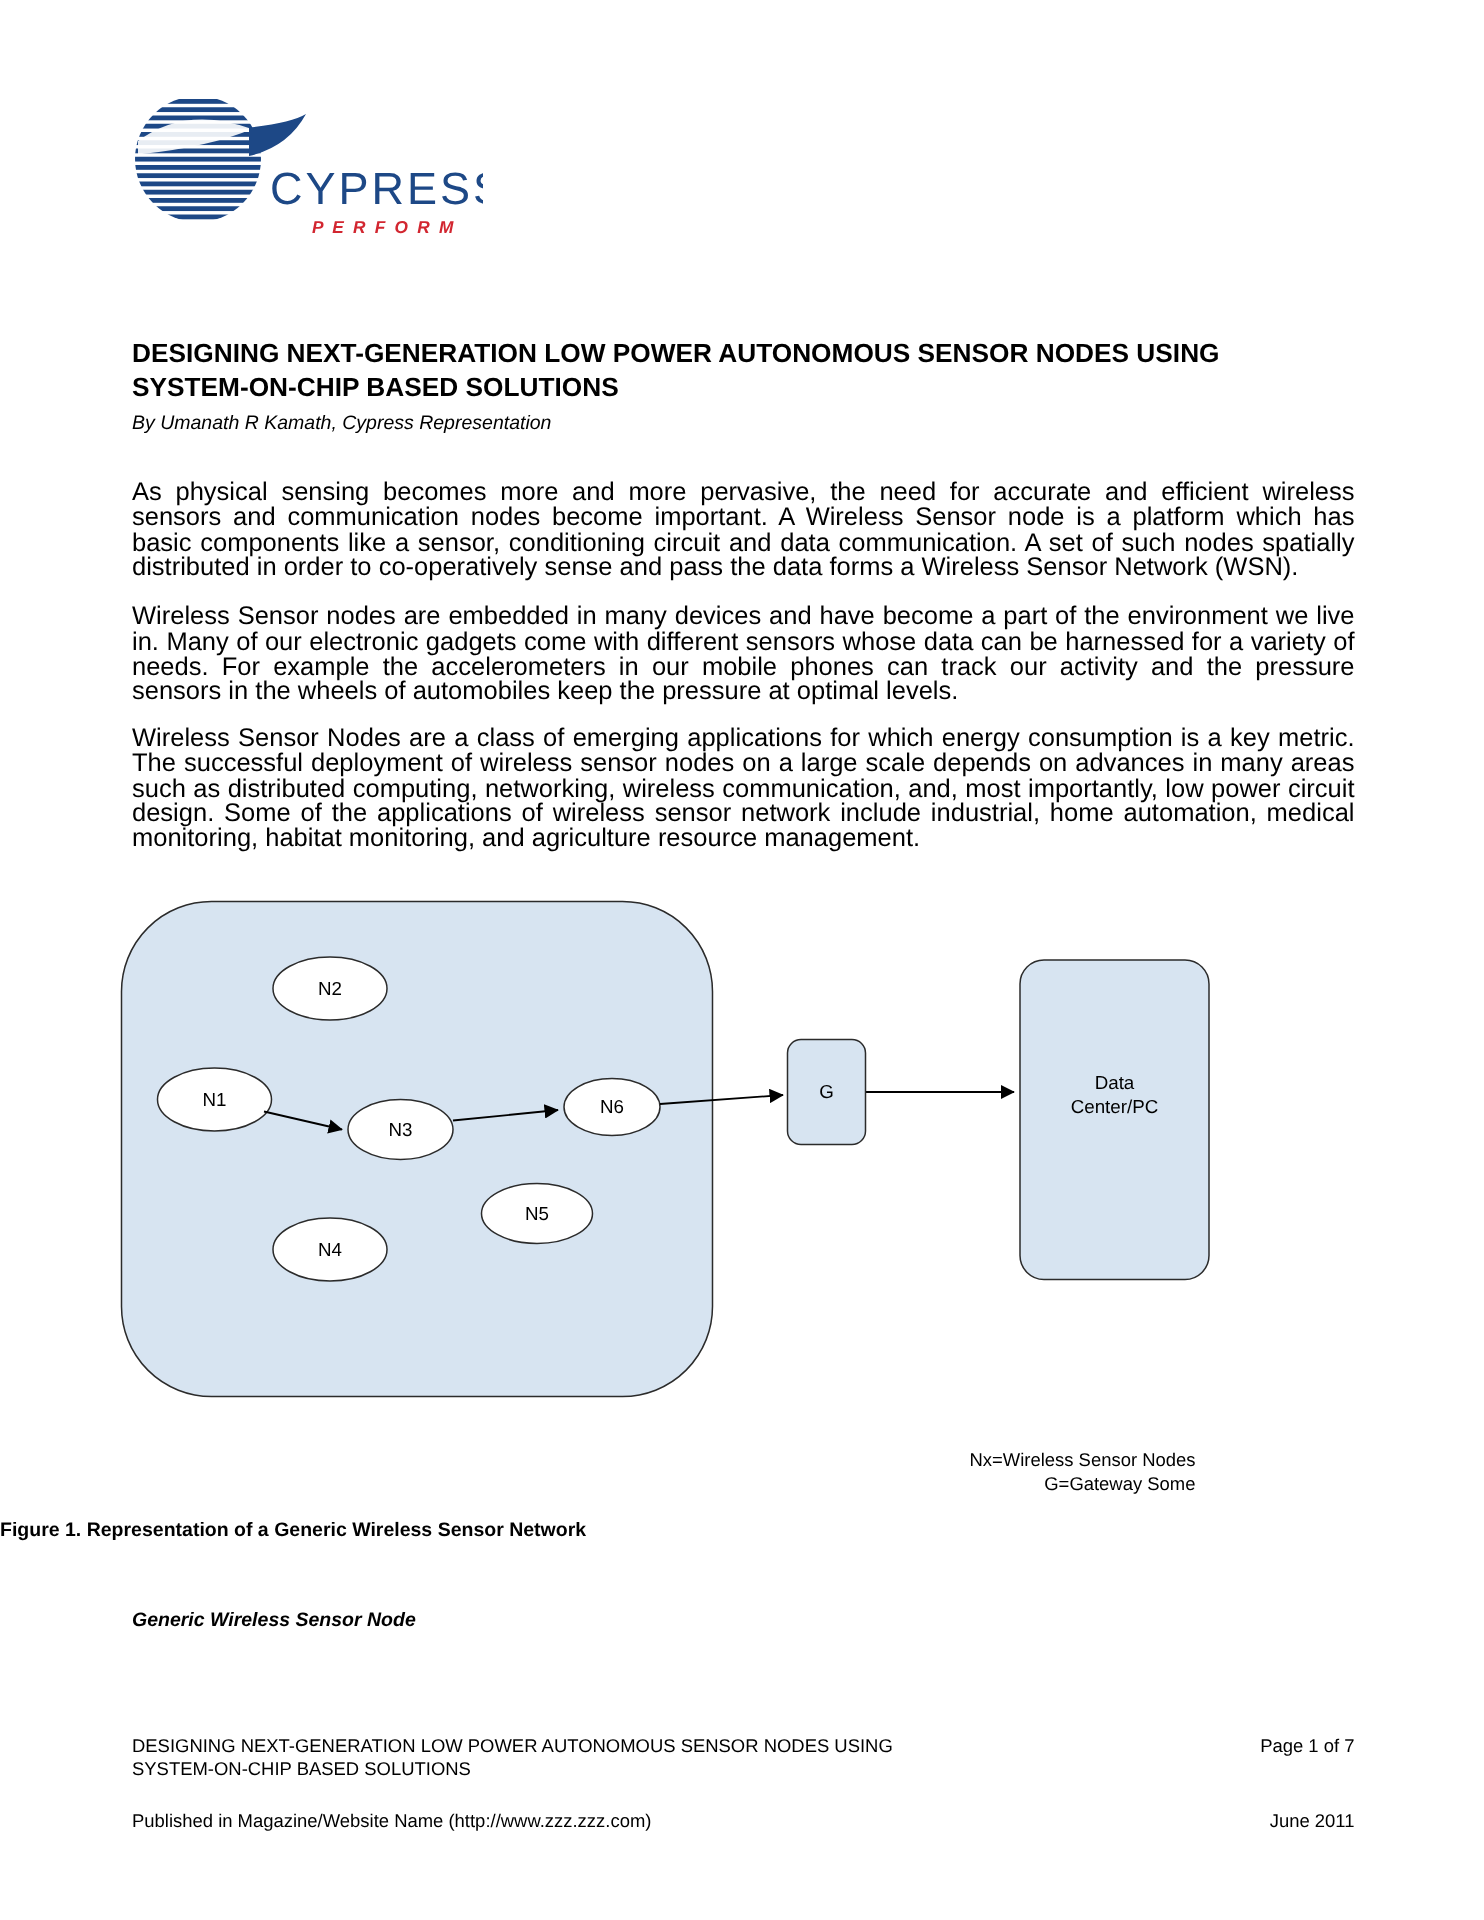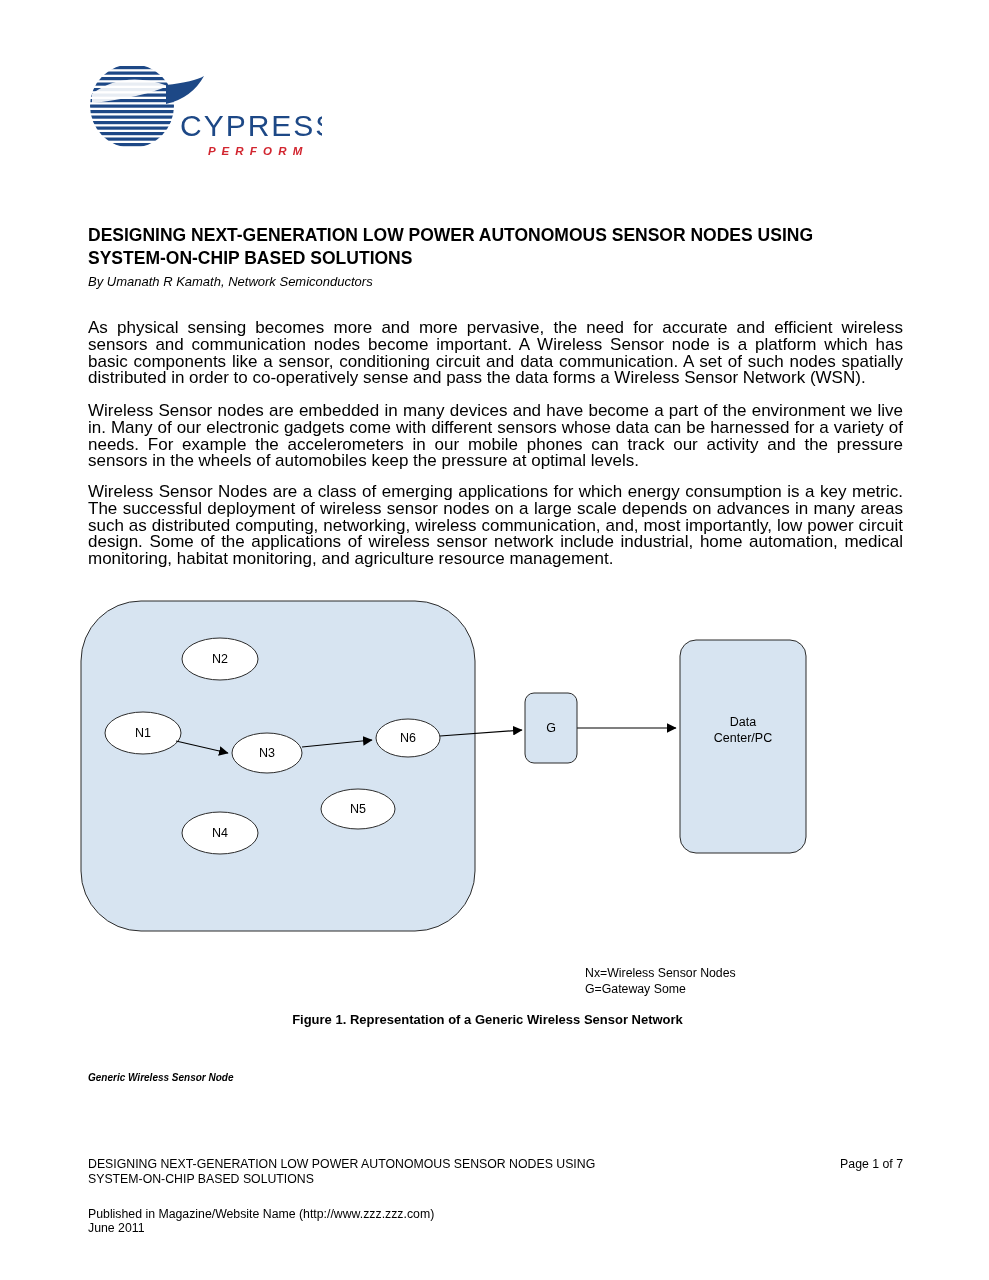--- a/index.html
+++ b/index.html
@@ -19,32 +19,32 @@
   #p1{top:303px}
   #p2{top:386px}
   #p3{top:467px}
 
   .diagram{position:absolute;left:78px;top:595px;}
   .diag-shape{fill:#D7E4F1;stroke:#2b2b2b;stroke-width:1;}
   .node-ellipse{fill:#ffffff;stroke:#2b2b2b;stroke-width:1;}
   .diag-label{font-size:12.5px;fill:#000;text-anchor:middle;}
   .diag-arrow{stroke:#000;stroke-width:1.2;fill:none;}
 
-  .legend{position:absolute;left:585px;top:966px;width:212px;text-align:left;
+  .legend{position:absolute;left:585px;top:966px;width:212px;text-align:right;
           font-size:12.3px;line-height:15.5px;}
-  .caption{position:absolute;left:0;top:1012px;width:975px;text-align:center;
+  .caption{position:absolute;left:0;top:1012px;width:975px;text-align:left;
            font-size:13px;font-weight:bold;}
-  .section-heading{position:absolute;left:88px;top:1072px;font-size:10px;
+  .section-heading{position:absolute;left:88px;top:1072px;font-size:13px;
                    font-weight:bold;font-style:italic;}
 
   .footer-top{position:absolute;left:88px;top:1157px;width:815px;display:flex;
               justify-content:space-between;align-items:flex-start;
               font-size:12.3px;line-height:15px;}
   .footer-bottom{position:absolute;left:88px;top:1207px;width:815px;display:flex;
-                 justify-content:space-between;font-size:12.3px;flex-direction:column;}
+                 justify-content:space-between;font-size:12.3px;}
 
   svg text{font-family:"Liberation Sans",sans-serif;}
 </style>
 </head>
 <body>
 
 <div class="page">
 
   <div class="logo">
     <svg width="240" height="105" viewBox="0 0 240 105">
@@ -75,21 +75,21 @@
       <text x="98" y="78" font-size="30" letter-spacing="2" class="fill-navy">CYPRESS</text>
       <text x="126" y="97" font-size="11.5" font-style="italic" font-weight="bold" letter-spacing="1.5" class="fill-red">P E R F O R M</text>
     </svg>
   </div>
 
   <div class="title">
     <div>DESIGNING NEXT-GENERATION LOW POWER AUTONOMOUS SENSOR NODES USING</div>
     <div>SYSTEM-ON-CHIP BASED SOLUTIONS</div>
   </div>
 
-  <div class="byline">By Umanath R Kamath, Network Semiconductors</div>
+  <div class="byline">By Umanath R Kamath, Cypress Representation</div>
 
   <p id="p1" class="bodypara">As physical sensing becomes more and more pervasive, the need for accurate and efficient wireless sensors and communication nodes become important. A Wireless Sensor node is a platform which has basic components like a sensor, conditioning circuit and data communication. A set of such nodes spatially distributed in order to co-operatively sense and pass the data forms a Wireless Sensor Network (WSN).</p>
   <p id="p2" class="bodypara">Wireless Sensor nodes are embedded in many devices and have become a part of the environment we live in. Many of our electronic gadgets come with different sensors whose data can be harnessed for a variety of needs. For example the accelerometers in our mobile phones can track our activity and the pressure sensors in the wheels of automobiles keep the pressure at optimal levels.</p>
   <p id="p3" class="bodypara">Wireless Sensor Nodes are a class of emerging applications for which energy consumption is a key metric. The successful deployment of wireless sensor nodes on a large scale depends on advances in many areas such as distributed computing, networking, wireless communication, and, most importantly, low power circuit design. Some of the applications of wireless sensor network include industrial, home automation, medical monitoring, habitat monitoring, and agriculture resource management.</p>
 
   <div class="diagram">
     <svg width="742" height="345" viewBox="0 0 742 345">
       <defs>
         <marker id="arr" markerWidth="10" markerHeight="8" refX="7.5" refY="4" orient="auto">
           <path d="M0,0 L8,4 L0,8 z" fill="#000"></path>

